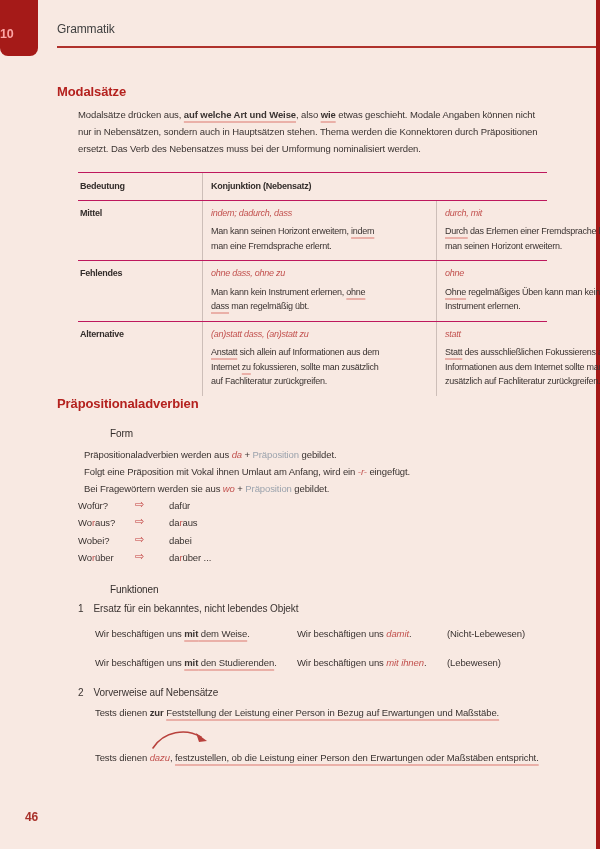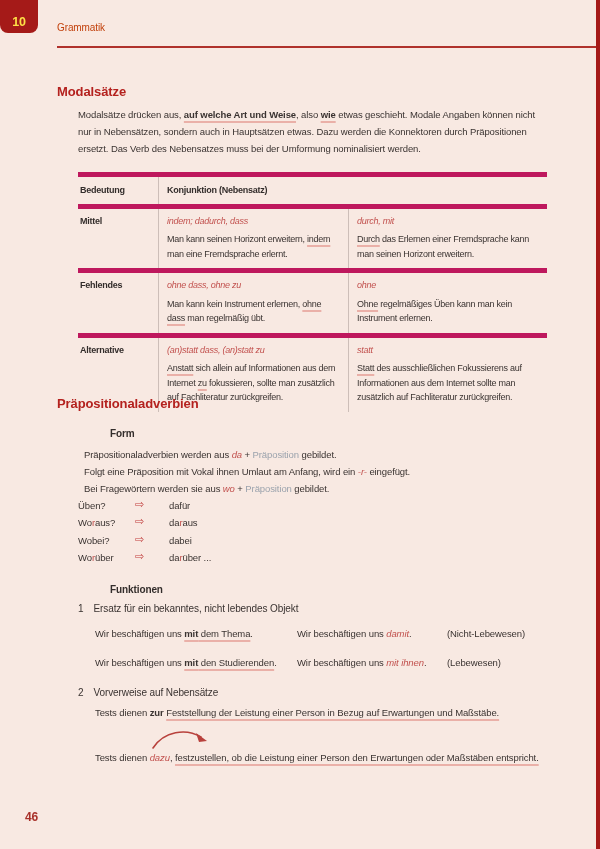--- a/index.html
+++ b/index.html
@@ -4,48 +4,48 @@
 <style>
   html,body{margin:0;padding:0;}
   body{
     width:600px;height:849px;position:relative;overflow:hidden;
     background:#f8e9e2;color:#3a3331;
     font-family:"Liberation Sans", sans-serif;
     font-size:9.5px;letter-spacing:-0.1px;
   }
   .right-bar{position:absolute;right:0;top:0;width:4px;height:849px;background:#a51a18;}
   .unit-box{
-    position:absolute;left:0;top:0;width:38px;height:33px;background:#a51a18;
-    border-radius:0 0 8px 8px;color:#fde047;font-weight:bold;font-size:12.5px;
-    display:flex;align-items:center;justify-content:center;padding-top:11px;box-sizing:border-box;
+    position:absolute;left:0;top:0;width:38px;height:56px;background:#a51a18;
+    border-radius:0 0 8px 8px;color:#fca5a5;font-weight:bold;font-size:12.5px;
+    display:flex;align-items:center;padding-top:11px;box-sizing:border-box;
   }
-  .chapter-title{position:absolute;left:57px;top:22px;color:#c2410c;font-size:10px;}
+  .chapter-title{position:absolute;left:57px;top:22px;color:#404040;font-size:12px;}
   .title-rule{position:absolute;left:57px;top:46px;right:4px;height:1.5px;background:#b0322c;}
 
   .sec-heading{position:absolute;left:57px;margin:0;color:#b4211e;font-size:13px;font-weight:bold;}
   .pos-h1{top:84px;}
   .pos-h2{top:396px;}
 
   .pos-intro{position:absolute;left:78px;top:106px;width:505px;margin:0;line-height:17.2px;}
 
   .b{font-weight:bold;text-align:center;}
   .u{text-decoration:underline;text-decoration-color:#eab0a8;text-decoration-thickness:2px;text-underline-offset:2.5px;}
   .ri{color:#c2524f;font-style:italic;}
   .gy{color:#9ba3ad;}
   .rl{color:#c2524f;}
 
   .gtable{position:absolute;left:78px;top:172px;width:469px;font-size:9px;letter-spacing:-0.25px;}
-  .trow{display:grid;grid-template-columns:80px 190px 199px;border-top:5px solid #be185d;}
+  .trow{display:grid;grid-template-columns:80px 190px 199px;border-top:1px solid #be185d;gap:44px;}
   .tc{padding:5px 10px 7px 8px;border-left:1px solid #cdbeb8;line-height:14.5px;}
   .c1{border-left:none;padding-left:2px;padding-right:4px;font-weight:bold;color:#332d2b;}
   .th{font-weight:bold;color:#332d2b;padding-top:6px;padding-bottom:6px;}
   .conj{color:#c2524f;font-style:italic;margin-bottom:4px;}
   .ex{line-height:14.5px;}
 
-  .sub-heading{position:absolute;left:78px;font-weight:bold;font-size:10px;color:#332d2b;padding-left:32px;}
+  .sub-heading{position:absolute;left:78px;font-weight:normal;font-size:10px;color:#332d2b;padding-left:32px;}
   .pos-form{top:428px;}
   .pos-funk{top:584px;}
   .pos-formlines{position:absolute;left:84px;top:446px;line-height:17px;}
 
   .pairs{position:absolute;left:78px;top:497px;line-height:17.3px;}
   .prow{display:grid;grid-template-columns:57px 34px auto;}
   .arr{color:#c2403f;font-size:11px;line-height:15px;}
 
   .fitem{position:absolute;left:78px;font-size:10px;display:flex;gap:10px;}
   .pos-item1{top:603px;}
@@ -69,21 +69,21 @@
 
 <div class="unit-box">
   <span>10</span>
 </div>
 <div class="chapter-title">Grammatik</div>
 <div class="title-rule"></div>
 
 <h1 class="sec-heading pos-h1">Modalsätze</h1>
 
 <p class="pos-intro"><span>Modalsätze drücken aus, </span><span class="b u">auf welche Art und Weise</span><span>, also </span><span class="b u">wie</span><span> etwas geschieht. Modale Angaben können nicht</span><br>
-<span>nur in Nebensätzen, sondern auch in Hauptsätzen etwas. Dazu werden die Konnektoren durch Präpositionen</span><br>
+<span>nur in Nebensätzen, sondern auch in Hauptsätzen stehen. Thema werden die Konnektoren durch Präpositionen</span><br>
 <span>ersetzt. Das Verb des Nebensatzes muss bei der Umformung nominalisiert werden.</span></p>
 
 <div class="gtable">
   <div class="trow">
     <div class="tc c1 th">Bedeutung</div>
     <div class="tc th">Konjunktion (Nebensatz)</div>
   </div>
 
   <div class="trow">
     <div class="tc c1">Mittel</div>
@@ -127,21 +127,21 @@
 <div class="sub-heading pos-form">Form</div>
 
 <div class="pos-formlines">
   <div><span>Präpositionaladverbien werden aus </span><span class="ri">da</span><span> + </span><span class="gy">Präposition</span><span> gebildet.</span></div>
   <div><span>Folgt eine Präposition mit Vokal ihnen Umlaut am Anfang, wird ein </span><span class="ri">-r-</span><span> eingefügt.</span></div>
   <div><span>Bei Fragewörtern werden sie aus </span><span class="ri">wo</span><span> + </span><span class="gy">Präposition</span><span> gebildet.</span></div>
 </div>
 
 <div class="pairs">
   <div class="prow">
-    <span><span>Üben?</span><span class="rl"></span><span></span></span>
+    <span><span>Wofür?</span><span class="rl"></span><span></span></span>
     <span class="arr">⇨</span>
     <span><span>dafür</span><span class="rl"></span><span></span></span>
   </div>
   <div class="prow">
     <span><span>Wo</span><span class="rl">r</span><span>aus?</span></span>
     <span class="arr">⇨</span>
     <span><span>da</span><span class="rl">r</span><span>aus</span></span>
   </div>
   <div class="prow">
     <span><span>Wobei?</span><span class="rl"></span><span></span></span>
@@ -156,21 +156,21 @@
 </div>
 
 <div class="sub-heading pos-funk">Funktionen</div>
 
 <div class="fitem pos-item1">
   <span>1</span>
   <span>Ersatz für ein bekanntes, nicht lebendes Objekt</span>
 </div>
 
 <div class="exrow pos-ex1">
-  <span><span>Wir beschäftigen uns </span><span class="b u">mit</span><span class="u"> dem Thema</span><span>.</span></span>
+  <span><span>Wir beschäftigen uns </span><span class="b u">mit</span><span class="u"> dem Weise</span><span>.</span></span>
   <span><span>Wir beschäftigen uns </span><span class="ri">damit</span><span>.</span></span>
   <span>(Nicht-Lebewesen)</span>
 </div>
 
 <div class="exrow pos-ex2">
   <span><span>Wir beschäftigen uns </span><span class="b u">mit</span><span class="u"> den Studierenden</span><span>.</span></span>
   <span><span>Wir beschäftigen uns </span><span class="ri">mit ihnen</span><span>.</span></span>
   <span>(Lebewesen)</span>
 </div>
 

